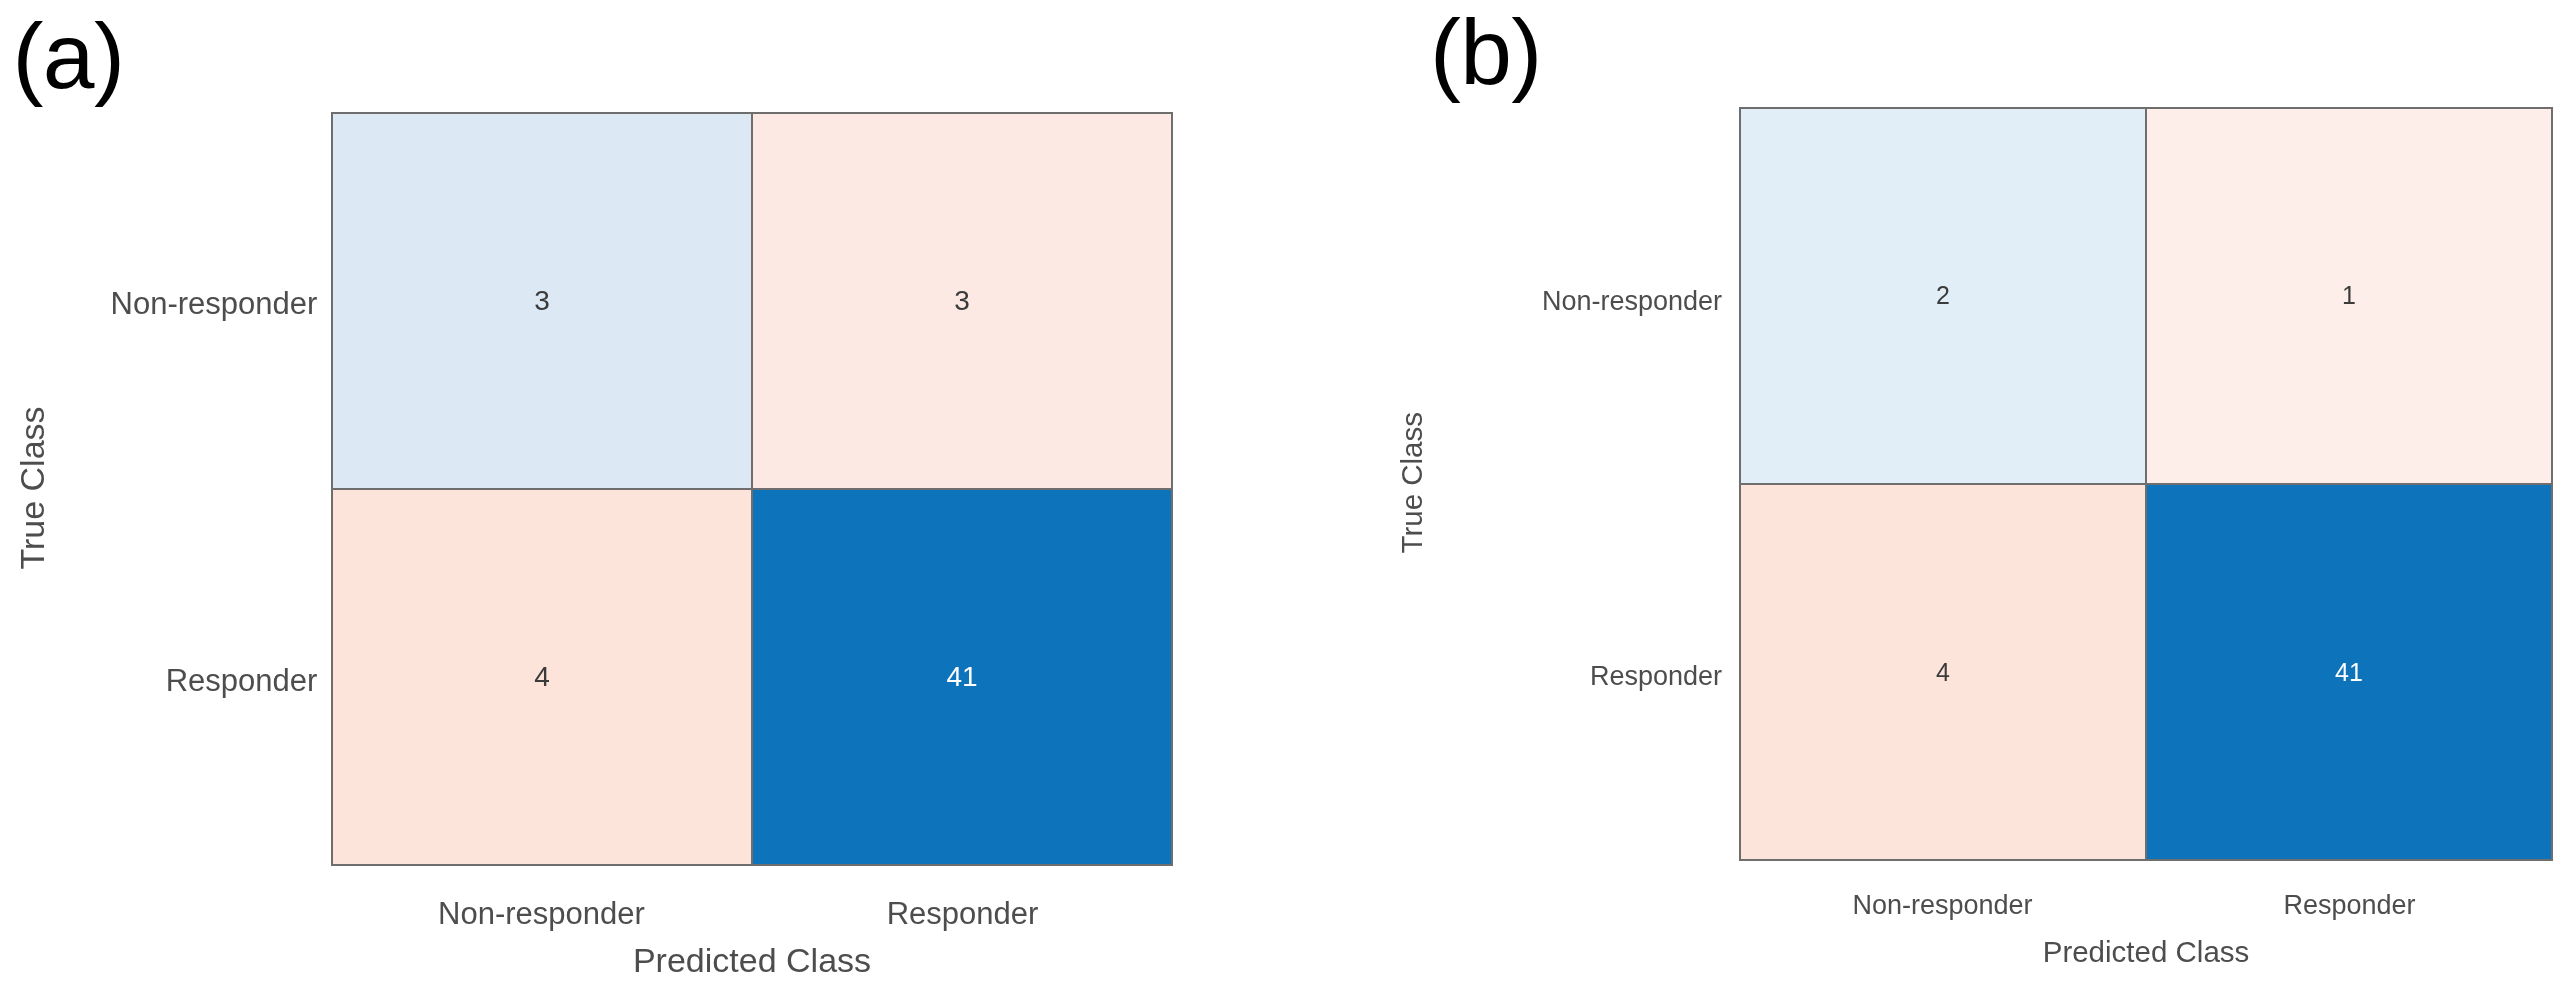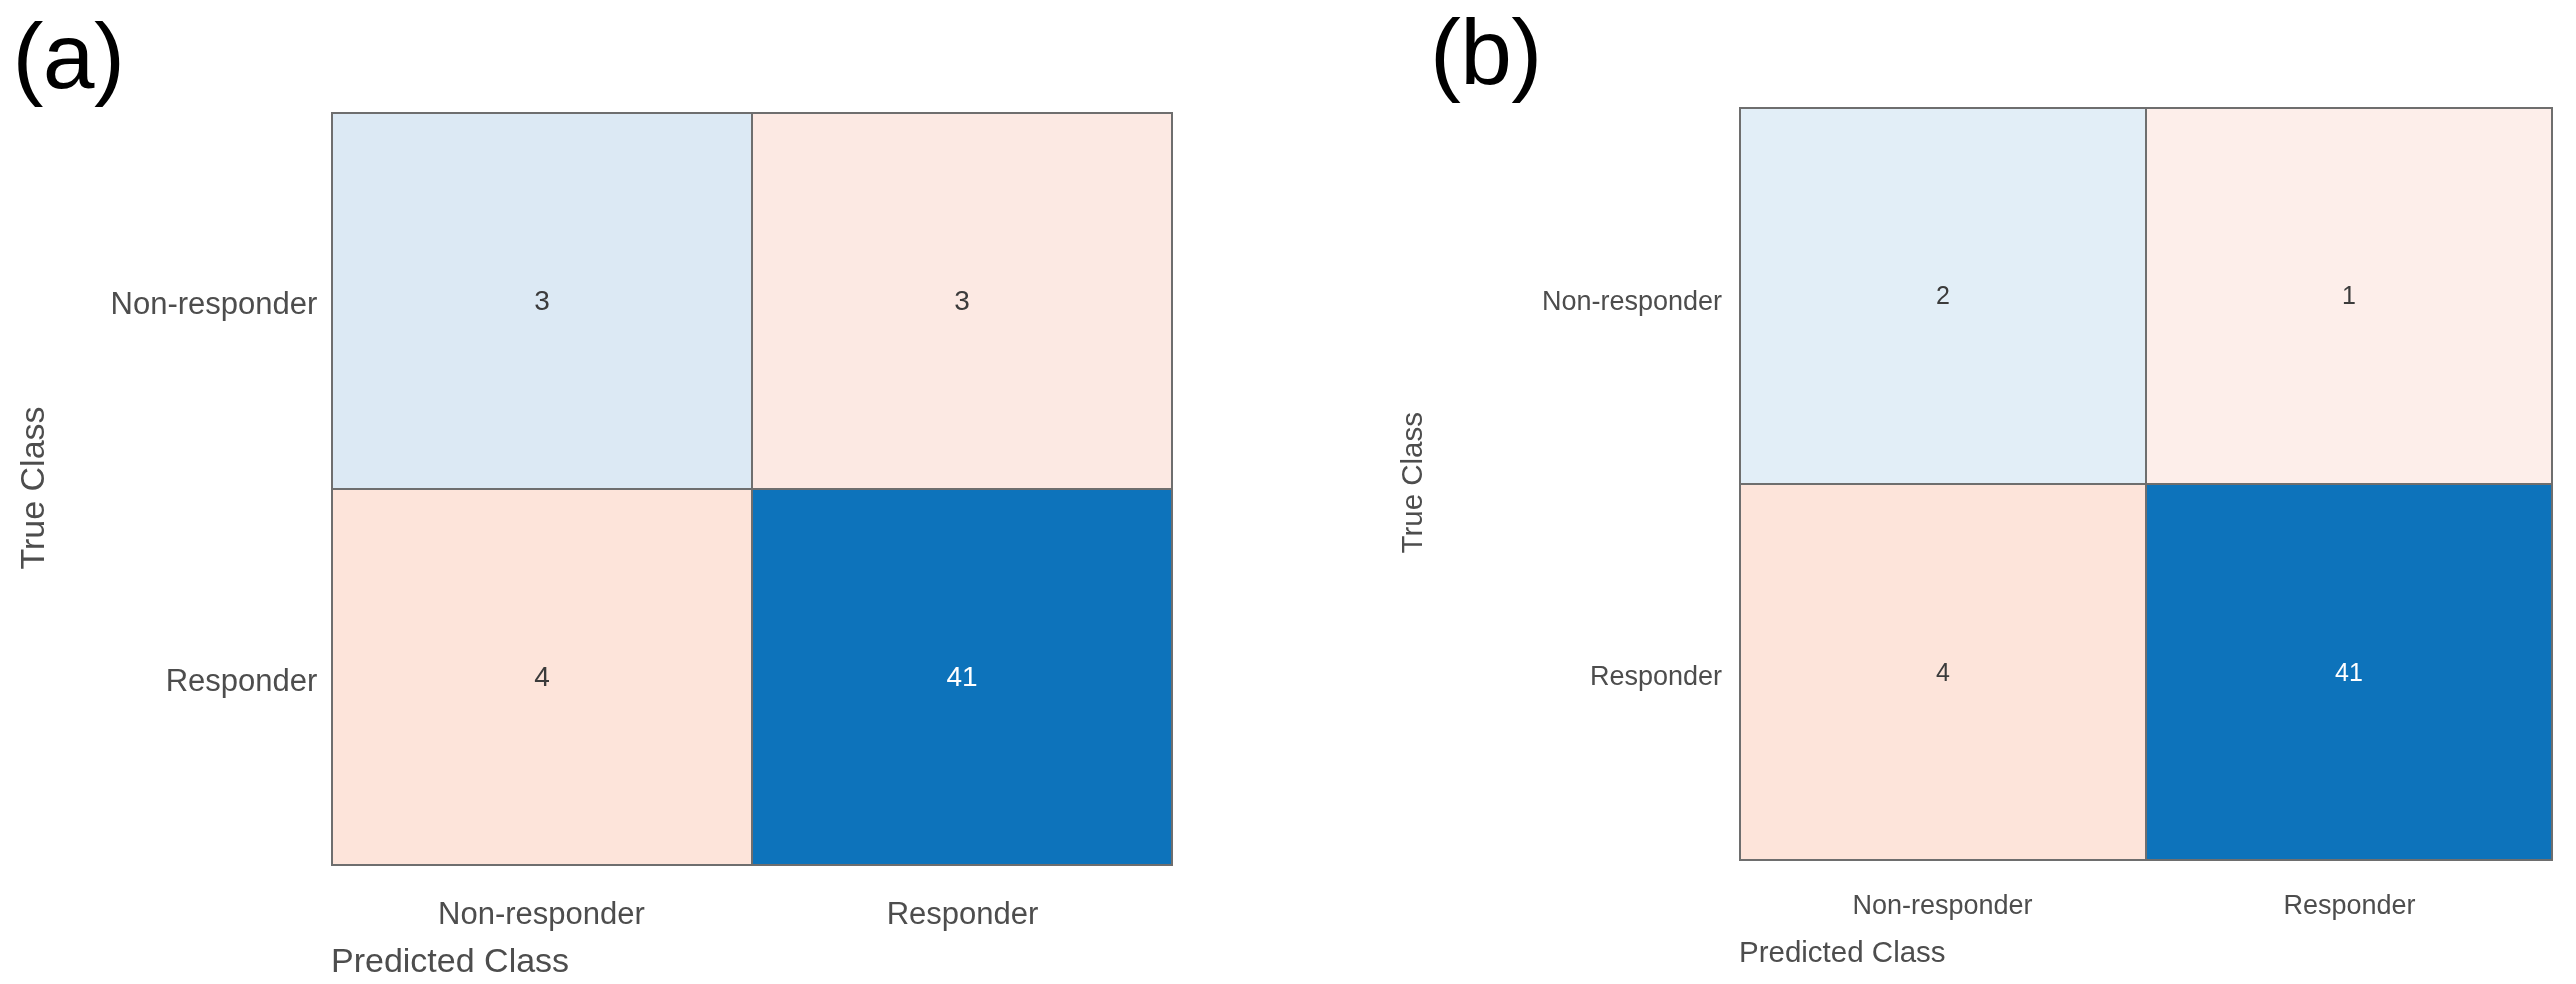--- a/index.html
+++ b/index.html
@@ -78,20 +78,21 @@
     position: absolute;
     text-align: center;
     color: #4d4d4d;
     font-family: "Liberation Sans", sans-serif;
     font-weight: 400;
     line-height: 1;
     white-space: nowrap;
   }
   .axis-label-x {
     position: absolute;
+    text-align: center;
     color: #4d4d4d;
     font-family: "Liberation Sans", sans-serif;
     font-weight: 400;
     line-height: 1;
     white-space: nowrap;
   }
   .axis-label-y {
     position: absolute;
     color: #4d4d4d;
     font-family: "Liberation Sans", sans-serif;

